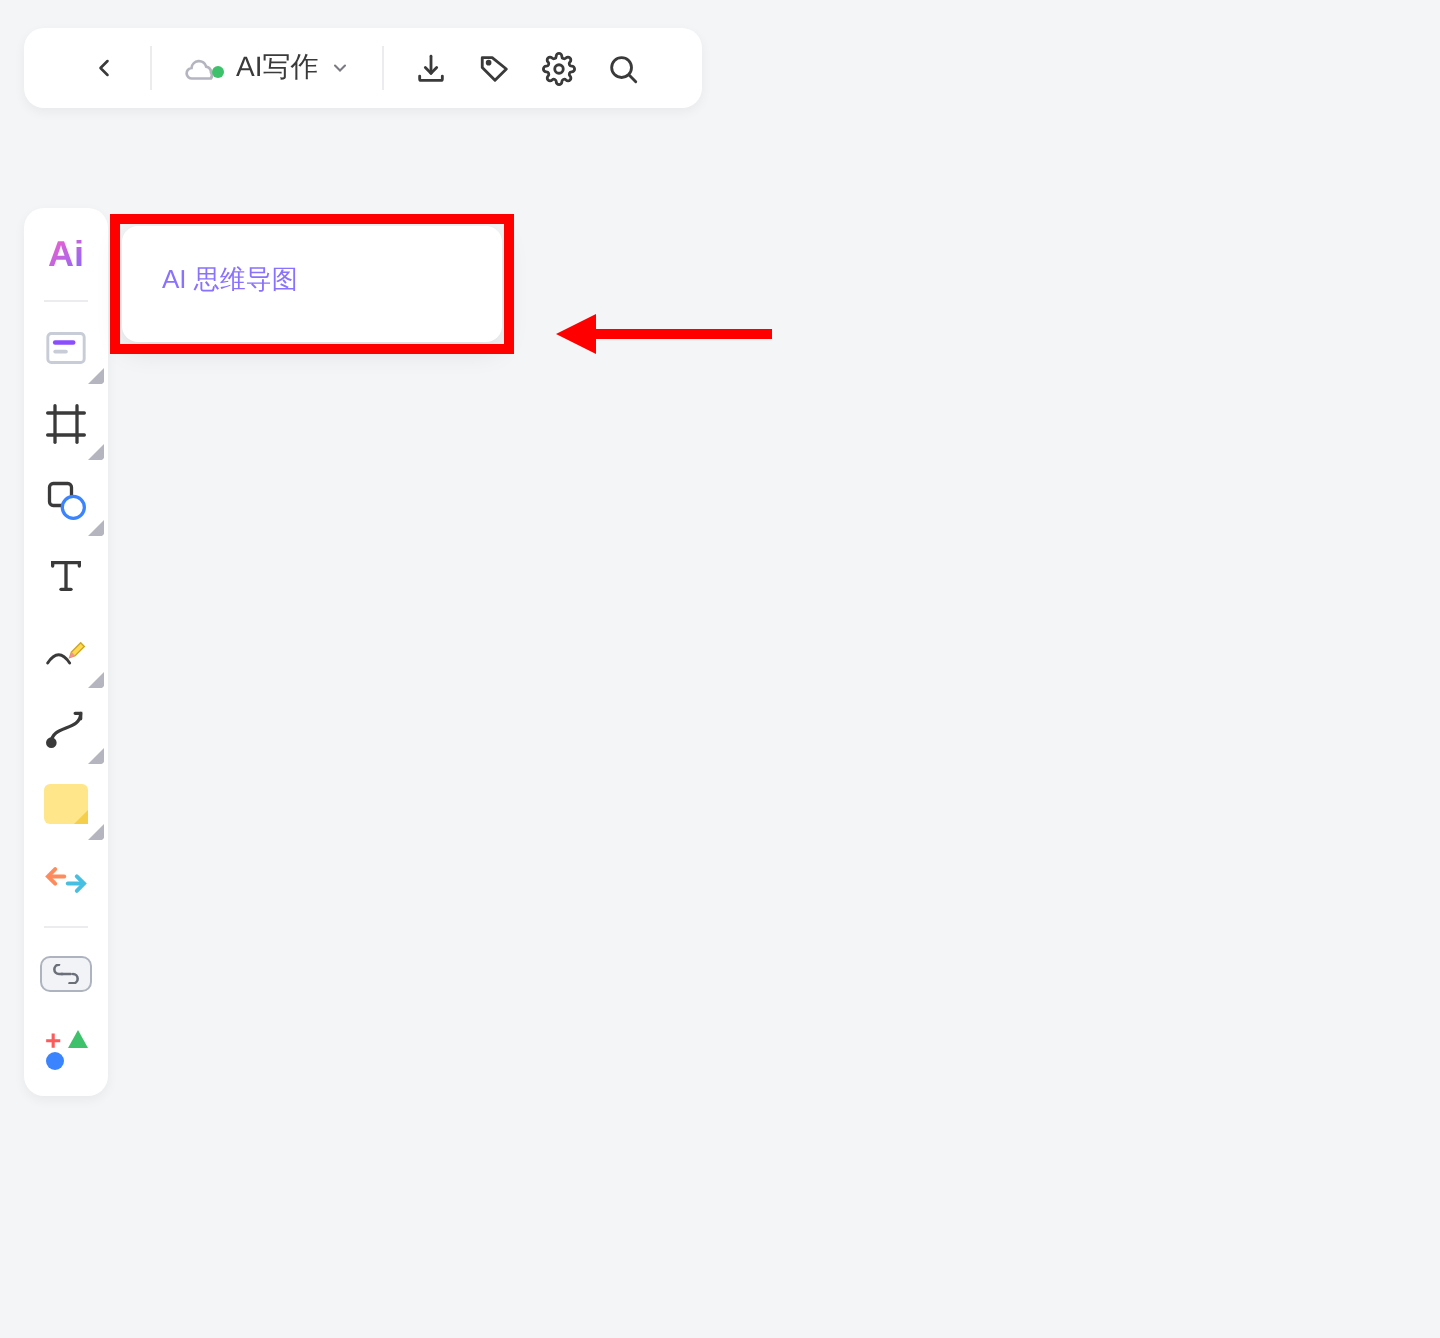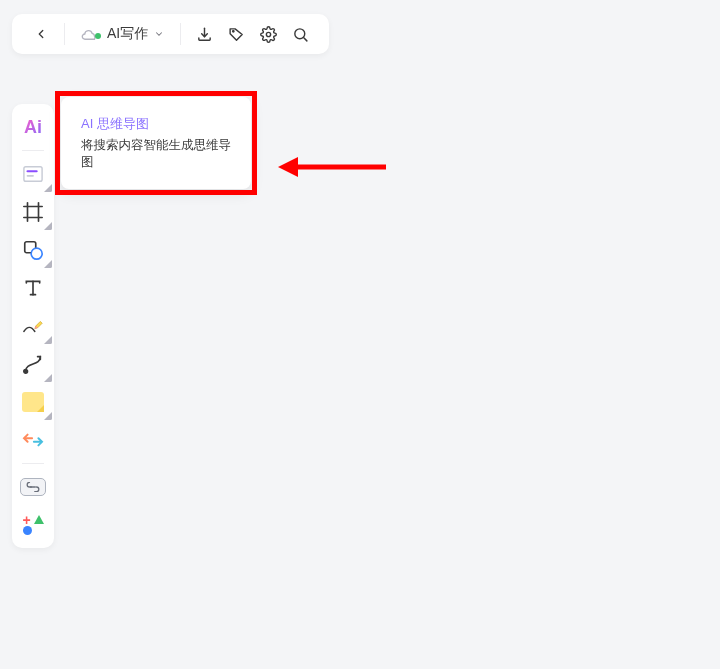--- a/index.html
+++ b/index.html
@@ -15,21 +15,21 @@
 
 .top-toolbar {
   position: absolute;
   top: 14px;
   left: 12px;
   height: 40px;
   background: #fff;
   border-radius: 10px;
   display: flex;
   align-items: center;
-  padding: 0 14px;
+  padding: 0 25px;
   box-shadow: 0 2px 6px rgba(0,0,0,0.05);
   gap: 2px;
 }
 .top-toolbar .divider {
   width: 1px;
   height: 22px;
   background: #ececef;
   margin: 0 6px;
 }
 .top-btn {
@@ -98,21 +98,21 @@
   border-left: 4px solid transparent;
   border-top: 4px solid transparent;
   border-bottom: 4px solid #b5b5c0;
   border-right: 4px solid #b5b5c0;
   border-bottom-right-radius: 2px;
 }
 
 
 .ai-popup-wrap {
   position: absolute;
-  top: 91px;
+  top: 107px;
   left: 55px;
   padding: 6px;
 }
 .ai-popup-redbox {
   position: absolute;
   top: 0; left: 0; right: 0; bottom: 0;
   border: 5px solid #ff0000;
   pointer-events: none;
   z-index: 3;
 }
@@ -357,21 +357,20 @@
       <span class="circ"></span>
       <span></span>
     </div>
   </div>
 </div>
 
 <div class="ai-popup-wrap">
   <div class="ai-popup">
     <div class="ai-card ai-card-mindmap">
       <div class="card-title">AI 思维导图</div>
-      <div class="card-desc">将搜索内容智能生成思维导图</div>
     </div>
   </div>
   <div class="ai-popup-redbox"></div>
 </div>
 
 <svg class="annotation-arrow" width="110" height="26" viewBox="0 0 110 26">
   <line x1="108" y1="13" x2="14" y2="13" stroke="#ff0000" stroke-width="5"></line>
   <polygon points="0,13 20,3 20,23" fill="#ff0000"></polygon>
 </svg>
 

